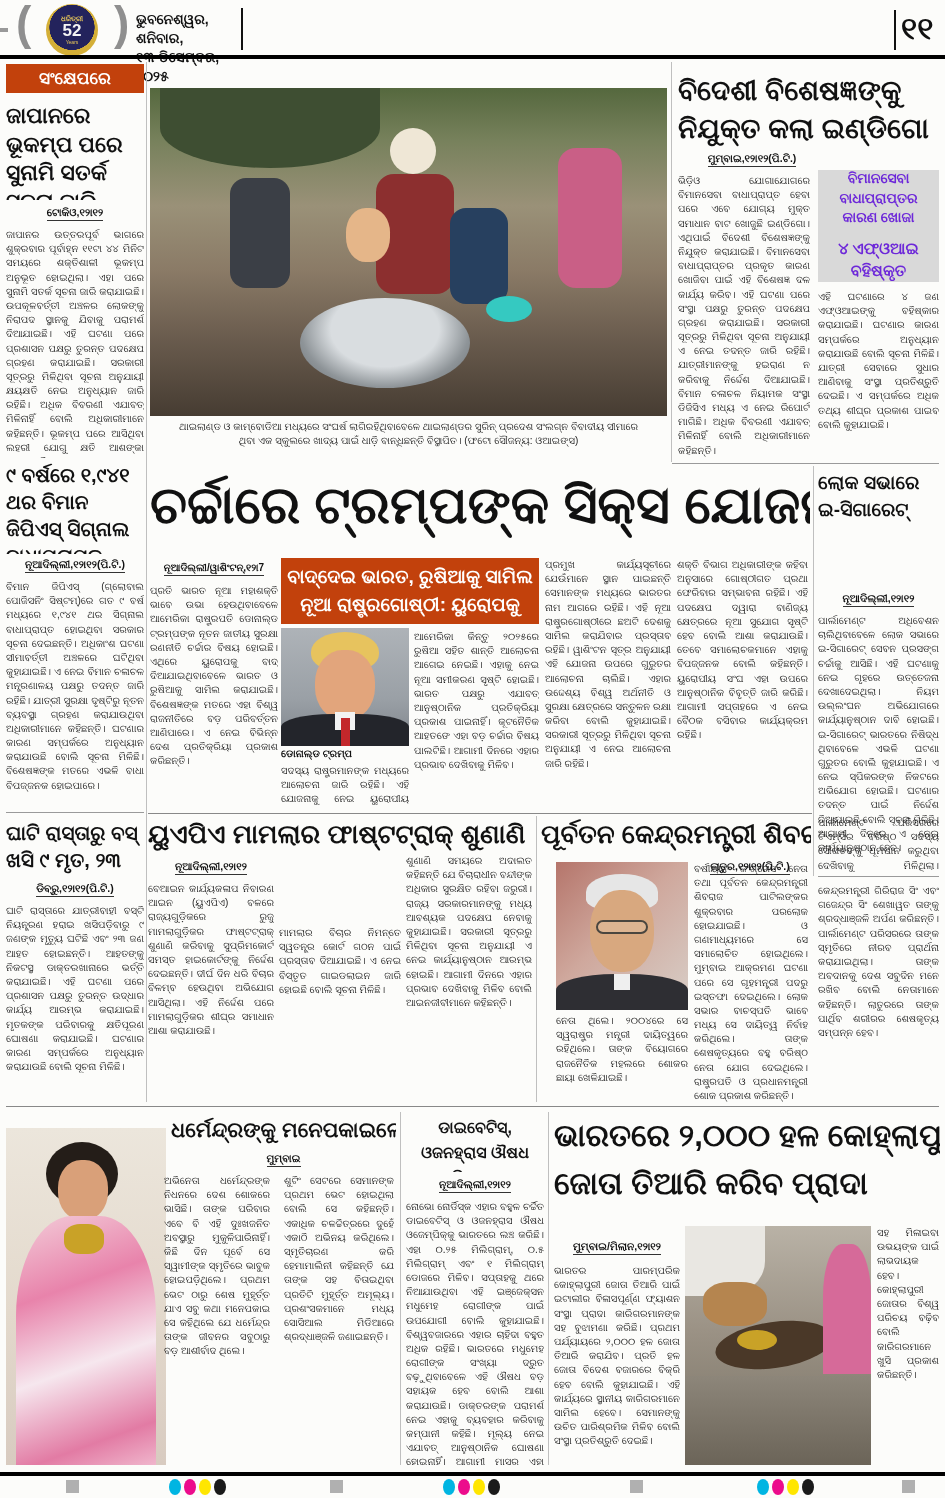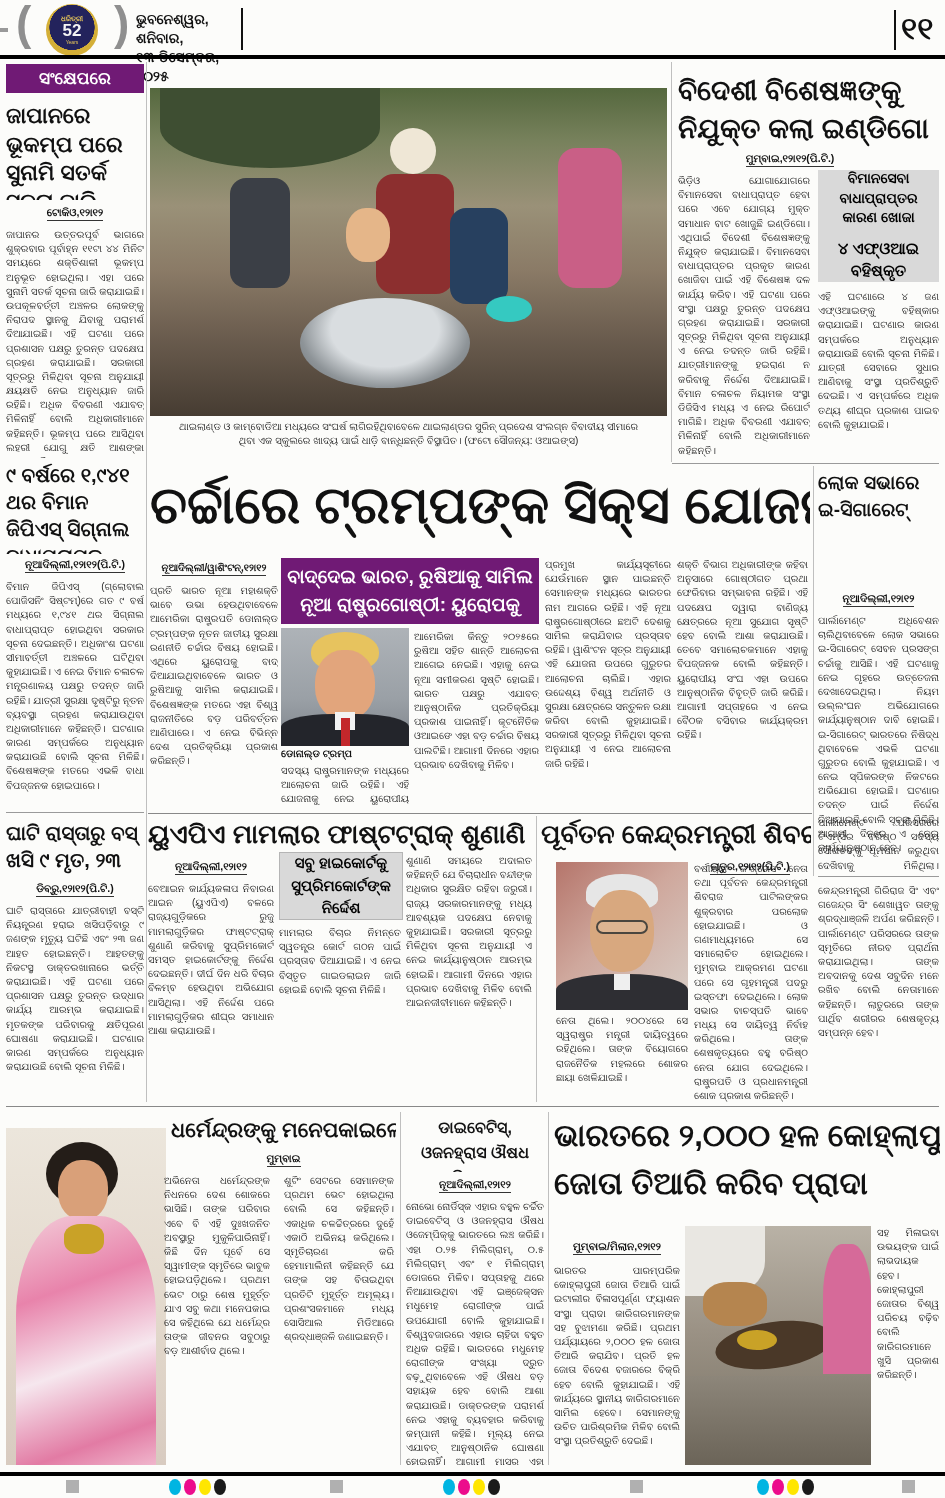--- a/index.html
+++ b/index.html
@@ -6,24 +6,24 @@
   .page{position:relative;width:945px;height:1498px;background:#fcfcfa;
         font-family:"Liberation Sans","DejaVu Sans",sans-serif;color:#111;overflow:hidden;margin:0 auto;}
   .abs{position:absolute;}
   .hl{font-weight:bold;line-height:1.15;letter-spacing:0;}
   .body-text{font-size:10px;line-height:1.42;text-align:justify;overflow:hidden;color:#1c1c1c;word-break:break-word;}
   .byline{font-size:10.5px;font-weight:bold;text-align:center;overflow:hidden;white-space:nowrap;}
   .byline span{display:inline-block;border-bottom:1px solid #333;padding-bottom:1px;}
   .vline{background:#bfbfbf;width:1px;}
   .hline{background:#9a9a9a;height:1px;}
   .rule{background:#000;}
-  .blackbox{background:#701a75;color:#fff;display:flex;align-items:center;justify-content:center;
+  .blackbox{background:#c2410c;color:#fff;display:flex;align-items:center;justify-content:center;
             text-align:center;font-weight:bold;}
-  .graybox{background:#d9d9d9;display:flex;flex-direction:column;align-items:center;justify-content:center;
-           text-align:center;font-weight:bold;color:#000000;}
+  .graybox{background:#d9d9d9;display:flex;flex-direction:column;align-items:flex-start;justify-content:center;
+           text-align:center;font-weight:bold;color:#6d28d9;font-family:Liberation Serif, serif;}
   .photo{overflow:hidden;position:absolute;}
   .blob{position:absolute;}
   .caption{font-size:10px;text-align:center;color:#222;overflow:hidden;white-space:nowrap;}
   .nowrap{white-space:nowrap;overflow:hidden;}
   .center{text-align:center;}
 </style>
 </head>
 <body>
 
 <div class="page">
@@ -81,66 +81,62 @@
     <div class="blob" style="left:80px;top:90px;width:60px;height:110px;background:#3b3f46;border-radius:16px"></div>
     <div class="blob" style="left:150px;top:210px;width:170px;height:90px;background:radial-gradient(ellipse at 50% 35%,#d9dde0 0 45%,#8e9498 70%,#5f6569 100%);border-radius:50%"></div>
     <div class="blob" style="left:336px;top:208px;width:46px;height:26px;background:#35c9c1;border-radius:50%"></div>
     <div class="blob" style="left:196px;top:120px;width:44px;height:54px;background:#e5b689;border-radius:45%"></div>
   </div>
   <div class="abs caption" style="left:150px;top:421px;width:517px">ଥାଇଲାଣ୍ଡ ଓ କାମ୍ବୋଡିଆ ମଧ୍ୟରେ ସଂଘର୍ଷ ଲାଗିରହିଥିବାବେଳେ ଥାଇଲାଣ୍ଡର ସୁରିନ୍ ପ୍ରଦେଶ ସଂଲଗ୍ନ ବିବାଦୀୟ ସୀମାରେ</div>
   <div class="abs caption" style="left:150px;top:435px;width:517px">ଥିବା ଏକ ସ୍କୁଲରେ ଖାଦ୍ୟ ପାଇଁ ଧାଡ଼ି ବାନ୍ଧିଛନ୍ତି ବିସ୍ଥାପିତ। (ଫଟୋ ସୌଜନ୍ୟ: ଓଆଇଙ୍ସ)</div>
 
   <div class="abs vline" style="left:671px;top:62px;height:400px"></div>
   <div class="abs hl" style="left:678px;top:72px;width:262px;height:78px;font-size:28px;line-height:1.35;overflow:hidden">ବିଦେଶୀ ବିଶେଷଜ୍ଞଙ୍କୁ ନିଯୁକ୍ତ କଲା ଇଣ୍ଡିଗୋ</div>
-  <div class="abs byline" style="left:720px;top:152px;width:140px;height:15px"><span>ମୁମ୍ବାଇ,୧୨ା୧୨(ପି.ଟି.)</span></div>
+  <div class="abs byline" style="left:682px;top:152px;width:140px;height:15px"><span>ମୁମ୍ବାଇ,୧୨ା୧୨(ପି.ଟି.)</span></div>
   <div class="abs graybox" style="left:818px;top:170px;width:121px;height:112px;font-size:14px;line-height:1.4;padding:0 3px;box-sizing:border-box">
     <div>ବିମାନସେବା ବାଧାପ୍ରାପ୍ତର କାରଣ ଖୋଜା</div>
     <div style="width:90%;height:1px;background:#777;margin:5px 0"></div>
     <div style="font-size:16px">୪ ଏଫ୍‌ଓଆଇ ବହିଷ୍କୃତ</div>
   </div>
   <div class="abs body-text" style="left:678px;top:174px;width:132px;height:286px">ଭିଡ଼ିଓ ଯୋଗାଯୋଗରେ ବିମାନସେବା ବାଧାପ୍ରାପ୍ତ ହେବା ପରେ ଏବେ ଯୋଗ୍ୟ ମୁକ୍ତ ସମାଧାନ ବାଟ ଖୋଜୁଛି ଇଣ୍ଡିଗୋ। ଏଥିପାଇଁ ବିଦେଶୀ ବିଶେଷଜ୍ଞଙ୍କୁ ନିଯୁକ୍ତ କରାଯାଇଛି। ବିମାନସେବା ବାଧାପ୍ରାପ୍ତର ପ୍ରକୃତ କାରଣ ଖୋଜିବା ପାଇଁ ଏହି ବିଶେଷଜ୍ଞ ଦଳ କାର୍ଯ୍ୟ କରିବ। ଏହି ଘଟଣା ପରେ ସଂସ୍ଥା ପକ୍ଷରୁ ତୁରନ୍ତ ପଦକ୍ଷେପ ଗ୍ରହଣ କରାଯାଇଛି। ସରକାରୀ ସୂତ୍ରରୁ ମିଳିଥିବା ସୂଚନା ଅନୁଯାୟୀ ଏ ନେଇ ତଦନ୍ତ ଜାରି ରହିଛି। ଯାତ୍ରୀମାନଙ୍କୁ ହଇରାଣ ନ କରିବାକୁ ନିର୍ଦ୍ଦେଶ ଦିଆଯାଇଛି। ବିମାନ ଚଳାଚଳ ନିୟାମକ ସଂସ୍ଥା ଡିଜିସିଏ ମଧ୍ୟ ଏ ନେଇ ରିପୋର୍ଟ ମାଗିଛି। ଅଧିକ ବିବରଣୀ ଏଯାବତ୍ ମିଳିନାହିଁ ବୋଲି ଅଧିକାରୀମାନେ କହିଛନ୍ତି।</div>
   <div class="abs body-text" style="left:818px;top:290px;width:121px;height:170px">ଏହି ଘଟଣାରେ ୪ ଜଣ ଏଫ୍‌ଓଆଇଙ୍କୁ ବହିଷ୍କାର କରାଯାଇଛି। ଘଟଣାର କାରଣ ସମ୍ପର୍କରେ ଅନୁଧ୍ୟାନ କରାଯାଉଛି ବୋଲି ସୂଚନା ମିଳିଛି। ଯାତ୍ରୀ ସେବାରେ ସୁଧାର ଆଣିବାକୁ ସଂସ୍ଥା ପ୍ରତିଶ୍ରୁତି ଦେଇଛି। ଏ ସମ୍ପର୍କରେ ଅଧିକ ତଥ୍ୟ ଶୀଘ୍ର ପ୍ରକାଶ ପାଇବ ବୋଲି କୁହାଯାଇଛି।</div>
   <div class="abs hline" style="left:672px;top:463px;width:267px"></div>
 
   <div class="abs hl nowrap center" style="left:150px;top:464px;width:660px;height:92px;font-size:52px;line-height:1.6">ଚର୍ଚ୍ଚାରେ ଟ୍ରମ୍ପଙ୍କ ସିକ୍ସ ଯୋଜନା</div>
 
-  <div class="abs byline" style="left:150px;top:562px;width:128px;height:15px;font-size:10px"><span>ନୂଆଦିଲ୍ଲୀ/ୱାଶିଂଟନ୍,୧୨ା୧୨</span></div>
+  <div class="abs byline" style="left:150px;top:562px;width:128px;height:15px;font-size:10px"><span>ନୂଆଦିଲ୍ଲୀ/ୱାଶିଂଟନ୍,୧୨ା7</span></div>
   <div class="abs body-text" style="left:150px;top:584px;width:128px;height:226px">ପ୍ରତି ଭାରତ ନୂଆ ମହାଶକ୍ତି ଭାବେ ଉଭା ହେଉଥିବାବେଳେ ଆମେରିକା ରାଷ୍ଟ୍ରପତି ଡୋନାଲ୍ଡ ଟ୍ରମ୍ପଙ୍କ ନୂତନ ଜାତୀୟ ସୁରକ୍ଷା ରଣନୀତି ଚର୍ଚ୍ଚାର ବିଷୟ ହୋଇଛି। ଏଥିରେ ୟୁରୋପକୁ ବାଦ୍ ଦିଆଯାଇଥିବାବେଳେ ଭାରତ ଓ ରୁଷିଆକୁ ସାମିଲ କରାଯାଇଛି। ବିଶେଷଜ୍ଞଙ୍କ ମତରେ ଏହା ବିଶ୍ୱ ରାଜନୀତିରେ ବଡ଼ ପରିବର୍ତ୍ତନ ଆଣିପାରେ। ଏ ନେଇ ବିଭିନ୍ନ ଦେଶ ପ୍ରତିକ୍ରିୟା ପ୍ରକାଶ କରିଛନ୍ତି।</div>
 
   <div class="abs blackbox" style="left:281px;top:558px;width:258px;height:66px;font-size:19px;line-height:1.45;flex-direction:column">
     <div>ବାଦ୍‌ଦେଇ ଭାରତ, ରୁଷିଆକୁ ସାମିଲ</div>
     <div>ନୂଆ ରାଷ୍ଟ୍ରଗୋଷ୍ଠୀ: ୟୁରୋପକୁ</div>
   </div>
 
   <div class="photo" style="left:281px;top:628px;width:128px;height:118px;background:linear-gradient(180deg,#aeb3b8 0%,#9aa0a6 60%,#7d838a 100%)">
     <div class="blob" style="left:30px;top:4px;width:68px;height:40px;background:#e7c35e;border-radius:50% 50% 45% 45%"></div>
     <div class="blob" style="left:34px;top:22px;width:60px;height:70px;background:#e2a57c;border-radius:46%"></div>
     <div class="blob" style="left:0;top:86px;width:128px;height:32px;background:#23252b;border-radius:40% 40% 0 0"></div>
     <div class="blob" style="left:54px;top:84px;width:20px;height:18px;background:#f2f2f2"></div>
     <div class="blob" style="left:60px;top:90px;width:9px;height:28px;background:#c3272b"></div>
   </div>
   <div class="abs" style="left:281px;top:748px;width:128px;height:13px;font-size:10px;font-weight:bold;overflow:hidden">ଡୋନାଲ୍ଡ ଟ୍ରମ୍ପ</div>
   <div class="abs body-text" style="left:281px;top:764px;width:128px;height:46px">ସଦସ୍ୟ ରାଷ୍ଟ୍ରମାନଙ୍କ ମଧ୍ୟରେ ଆଲୋଚନା ଜାରି ରହିଛି। ଏହି ଯୋଜନାକୁ ନେଇ ୟୁରୋପୀୟ ନେତାମାନେ ଅସନ୍ତୋଷ ପ୍ରକାଶ କରିଛନ୍ତି।</div>
-  <div class="abs body-text" style="left:414px;top:630px;width:125px;height:180px">ଆମେରିକା କିନ୍ତୁ ୨୦୨୫ରେ ରୁଷିଆ ସହିତ ଶାନ୍ତି ଆଲୋଚନା ଆଗେଇ ନେଇଛି। ଏହାକୁ ନେଇ ନୂଆ ସମୀକରଣ ସୃଷ୍ଟି ହୋଇଛି। ଭାରତ ପକ୍ଷରୁ ଏଯାବତ୍ ଆନୁଷ୍ଠାନିକ ପ୍ରତିକ୍ରିୟା ପ୍ରକାଶ ପାଇନାହିଁ। କୂଟନୈତିକ ଓଆଇଙେ ଏହା ବଡ଼ ଚର୍ଚ୍ଚାର ବିଷୟ ପାଲଟିଛି। ଆଗାମୀ ଦିନରେ ଏହାର ପ୍ରଭାବ ଦେଖିବାକୁ ମିଳିବ।</div>
+  <div class="abs body-text" style="left:414px;top:630px;width:125px;height:180px">ଆମେରିକା କିନ୍ତୁ ୨୦୨୫ରେ ରୁଷିଆ ସହିତ ଶାନ୍ତି ଆଲୋଚନା ଆଗେଇ ନେଇଛି। ଏହାକୁ ନେଇ ନୂଆ ସମୀକରଣ ସୃଷ୍ଟି ହୋଇଛି। ଭାରତ ପକ୍ଷରୁ ଏଯାବତ୍ ଆନୁଷ୍ଠାନିକ ପ୍ରତିକ୍ରିୟା ପ୍ରକାଶ ପାଇନାହିଁ। କୂଟନୈତିକ ଆହତଙେ ଏହା ବଡ଼ ଚର୍ଚ୍ଚାର ବିଷୟ ପାଲଟିଛି। ଆଗାମୀ ଦିନରେ ଏହାର ପ୍ରଭାବ ଦେଖିବାକୁ ମିଳିବ।</div>
   <div class="abs body-text" style="left:545px;top:558px;width:126px;height:252px">ପ୍ରମୁଖ କାର୍ଯ୍ୟସୂଚୀରେ ଯେଉଁମାନେ ସ୍ଥାନ ପାଇଛନ୍ତି ସେମାନଙ୍କ ମଧ୍ୟରେ ଭାରତର ନାମ ଆଗରେ ରହିଛି। ଏହି ନୂଆ ରାଷ୍ଟ୍ରଗୋଷ୍ଠୀରେ ଛଅଟି ଦେଶକୁ ସାମିଲ କରାଯିବାର ପ୍ରସ୍ତାବ ରହିଛି। ୱାଶିଂଟନ ସୂତ୍ର ଅନୁଯାୟୀ ଏହି ଯୋଜନା ଉପରେ ଗୁରୁତର ଆଲୋଚନା ଚାଲିଛି। ଏହାର ଉଦ୍ଦେଶ୍ୟ ବିଶ୍ୱ ଅର୍ଥନୀତି ଓ ସୁରକ୍ଷା କ୍ଷେତ୍ରରେ ସନ୍ତୁଳନ ରକ୍ଷା କରିବା ବୋଲି କୁହାଯାଇଛି। ସରକାରୀ ସୂତ୍ରରୁ ମିଳିଥିବା ସୂଚନା ଅନୁଯାୟୀ ଏ ନେଇ ଆଲୋଚନା ଜାରି ରହିଛି।</div>
   <div class="abs body-text" style="left:677px;top:558px;width:131px;height:252px">ଶକ୍ତି ବିଭାଗ ଅଧିକାରୀଙ୍କ କହିବା ଅନୁସାରେ ଗୋଷ୍ଠୀଗତ ପ୍ରଥା ଫେରିବାର ସମ୍ଭାବନା ରହିଛି। ଏହି ପଦକ୍ଷେପ ଦ୍ୱାରା ବାଣିଜ୍ୟ କ୍ଷେତ୍ରରେ ନୂଆ ସୁଯୋଗ ସୃଷ୍ଟି ହେବ ବୋଲି ଆଶା କରାଯାଉଛି। ତେବେ ସମାଲୋଚକମାନେ ଏହାକୁ ବିପଜ୍ଜନକ ବୋଲି କହିଛନ୍ତି। ୟୁରୋପୀୟ ସଂଘ ଏହା ଉପରେ ଆନୁଷ୍ଠାନିକ ବିବୃତ୍ତି ଜାରି କରିଛି। ଆଗାମୀ ସପ୍ତାହରେ ଏ ନେଇ ବୈଠକ ବସିବାର କାର୍ଯ୍ୟକ୍ରମ ରହିଛି।</div>
 
   <div class="abs vline" style="left:813px;top:466px;height:410px"></div>
   <div class="abs hl" style="left:818px;top:470px;width:121px;height:56px;font-size:19px;line-height:1.4;overflow:hidden">ଲୋକ ସଭାରେ ଇ-ସିଗାରେଟ୍ ସେବନ</div>
   <div class="abs byline" style="left:818px;top:592px;width:121px;height:15px"><span>ନୂଆଦିଲ୍ଲୀ,୧୨ା୧୨</span></div>
   <div class="abs body-text" style="left:818px;top:614px;width:121px;height:256px">ପାର୍ଲାମେଣ୍ଟ ଅଧିବେଶନ ଚାଲିଥିବାବେଳେ ଲୋକ ସଭାରେ ଇ-ସିଗାରେଟ୍ ସେବନ ପ୍ରସଙ୍ଗ ଚର୍ଚ୍ଚାକୁ ଆସିଛି। ଏହି ଘଟଣାକୁ ନେଇ ଗୃହରେ ଉତ୍ତେଜନା ଦେଖାଦେଇଥିଲା। ନିୟମ ଉଲ୍ଲଂଘନ ଅଭିଯୋଗରେ କାର୍ଯ୍ୟାନୁଷ୍ଠାନ ଦାବି ହୋଇଛି। ଇ-ସିଗାରେଟ୍ ଭାରତରେ ନିଷିଦ୍ଧ ଥିବାବେଳେ ଏଭଳି ଘଟଣା ଗୁରୁତର ବୋଲି କୁହାଯାଇଛି। ଏ ନେଇ ସ୍ପିକରଙ୍କ ନିକଟରେ ଅଭିଯୋଗ ହୋଇଛି। ଘଟଣାର ତଦନ୍ତ ପାଇଁ ନିର୍ଦ୍ଦେଶ ଦିଆଯାଇଛି ବୋଲି ସୂଚନା ମିଳିଛି। ଆଗାମୀ ଦିନରେ ଏ ନେଇ କାର୍ଯ୍ୟାନୁଷ୍ଠାନ ହେବ।</div>
 
   <div class="abs hline" style="left:148px;top:813px;width:664px;background:#888"></div>
 
   <div class="abs hl nowrap" style="left:148px;top:818px;width:384px;height:36px;font-size:26px;line-height:1.3">ୟୁଏପିଏ ମାମଲାର ଫାଷ୍ଟଟ୍ରାକ୍ ଶୁଣାଣି କର</div>
   <div class="abs byline" style="left:148px;top:860px;width:126px;height:15px"><span>ନୂଆଦିଲ୍ଲୀ,୧୨ା୧୨</span></div>
-  <div class="abs graybox" style="left:279px;top:852px;width:122px;height:66px;font-size:15px;line-height:1.5;border:1px solid #b5b5b5">
-    <div>ସବୁ ହାଇକୋର୍ଟକୁ</div>
-    <div>ସୁପ୍ରିମକୋର୍ଟଙ୍କ ନିର୍ଦ୍ଦେଶ</div>
-  </div>
   <div class="abs body-text" style="left:148px;top:882px;width:126px;height:218px">ବେଆଇନ କାର୍ଯ୍ୟକଳାପ ନିବାରଣ ଆଇନ (ୟୁଏପିଏ) ବଳରେ ରାଜ୍ୟଗୁଡ଼ିକରେ ରୁଜୁ ମାମଲାଗୁଡ଼ିକର ଫାଷ୍ଟଟ୍ରାକ୍ ଶୁଣାଣି କରିବାକୁ ସୁପ୍ରିମକୋର୍ଟ ସମସ୍ତ ହାଇକୋର୍ଟଙ୍କୁ ନିର୍ଦ୍ଦେଶ ଦେଇଛନ୍ତି। ଦୀର୍ଘ ଦିନ ଧରି ବିଚାର ବିଳମ୍ବ ହେଉଥିବା ଅଭିଯୋଗ ଆସିଥିଲା। ଏହି ନିର୍ଦ୍ଦେଶ ପରେ ମାମଲାଗୁଡ଼ିକର ଶୀଘ୍ର ସମାଧାନ ଆଶା କରାଯାଉଛି।</div>
   <div class="abs body-text" style="left:406px;top:854px;width:126px;height:246px">ଶୁଣାଣି ସମୟରେ ଅଦାଲତ କହିଛନ୍ତି ଯେ ବିଚାରାଧୀନ ବନ୍ଦୀଙ୍କ ଅଧିକାର ସୁରକ୍ଷିତ ରହିବା ଜରୁରୀ। ରାଜ୍ୟ ସରକାରମାନଙ୍କୁ ମଧ୍ୟ ଆବଶ୍ୟକ ପଦକ୍ଷେପ ନେବାକୁ କୁହାଯାଇଛି। ସରକାରୀ ସୂତ୍ରରୁ ମିଳିଥିବା ସୂଚନା ଅନୁଯାୟୀ ଏ ନେଇ କାର୍ଯ୍ୟାନୁଷ୍ଠାନ ଆରମ୍ଭ ହୋଇଛି। ଆଗାମୀ ଦିନରେ ଏହାର ପ୍ରଭାବ ଦେଖିବାକୁ ମିଳିବ ବୋଲି ଆଇନଜୀବୀମାନେ କହିଛନ୍ତି।</div>
   <div class="abs body-text" style="left:279px;top:926px;width:122px;height:174px">ମାମଲାର ବିଚାର ନିମନ୍ତେ ସ୍ୱତନ୍ତ୍ର କୋର୍ଟ ଗଠନ ପାଇଁ ପ୍ରସ୍ତାବ ଦିଆଯାଇଛି। ଏ ନେଇ ବିସ୍ତୃତ ଗାଇଡଲାଇନ ଜାରି ହୋଇଛି ବୋଲି ସୂଚନା ମିଳିଛି।</div>
 
   <div class="abs vline" style="left:536px;top:816px;height:286px"></div>
 
   <div class="abs hl nowrap" style="left:541px;top:818px;width:270px;height:36px;font-size:26px;line-height:1.3">ପୂର୍ବତନ କେନ୍ଦ୍ରମନ୍ତ୍ରୀ ଶିବରାଜ ପାଟିଲଙ୍କ ପରଲୋକ</div>
   <div class="abs byline" style="left:690px;top:860px;width:120px;height:15px"><span>ଲାତୁର,୧୨ା୧୨(ପି.ଟି.)</span></div>
   <div class="photo" style="left:556px;top:862px;width:132px;height:148px;background:linear-gradient(135deg,#b5756b 0%,#cfa89d 45%,#d8cfc8 100%)">
     <div class="blob" style="left:30px;top:12px;width:72px;height:36px;background:#e6e6e6;border-radius:50% 50% 30% 30%"></div>

